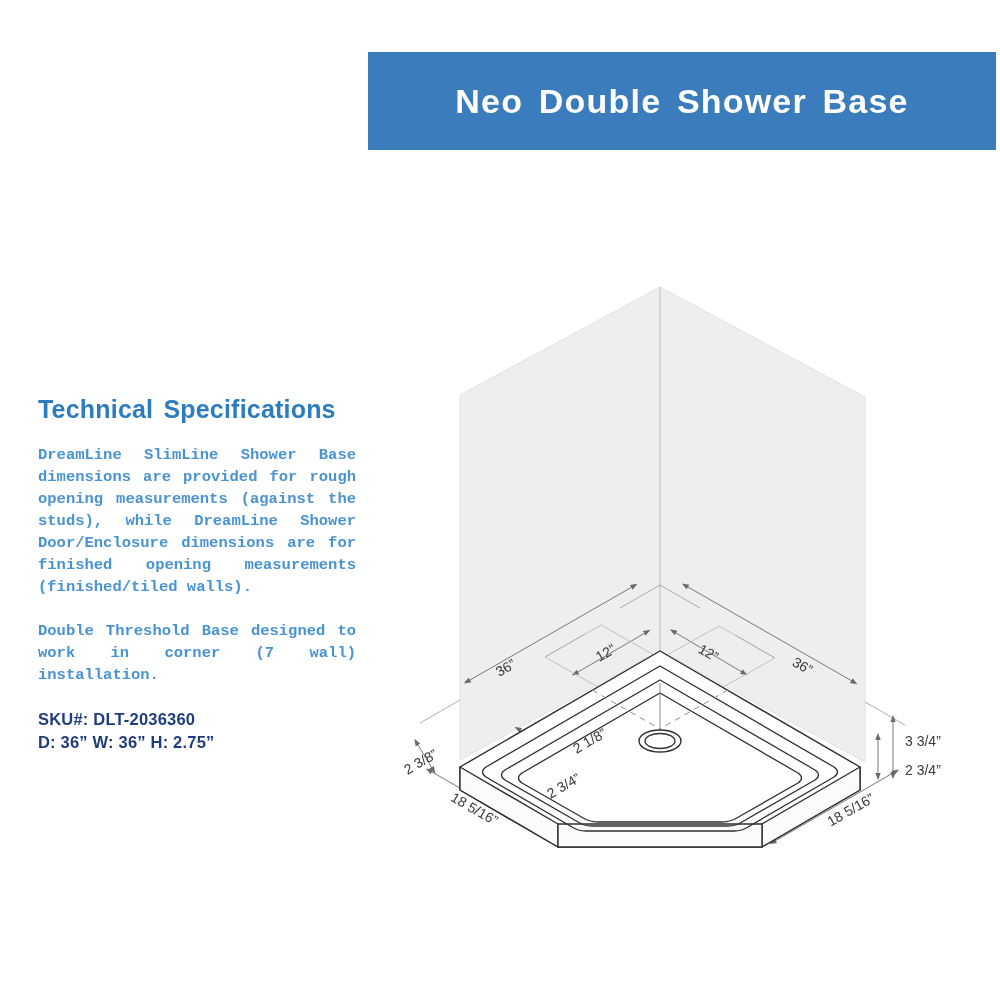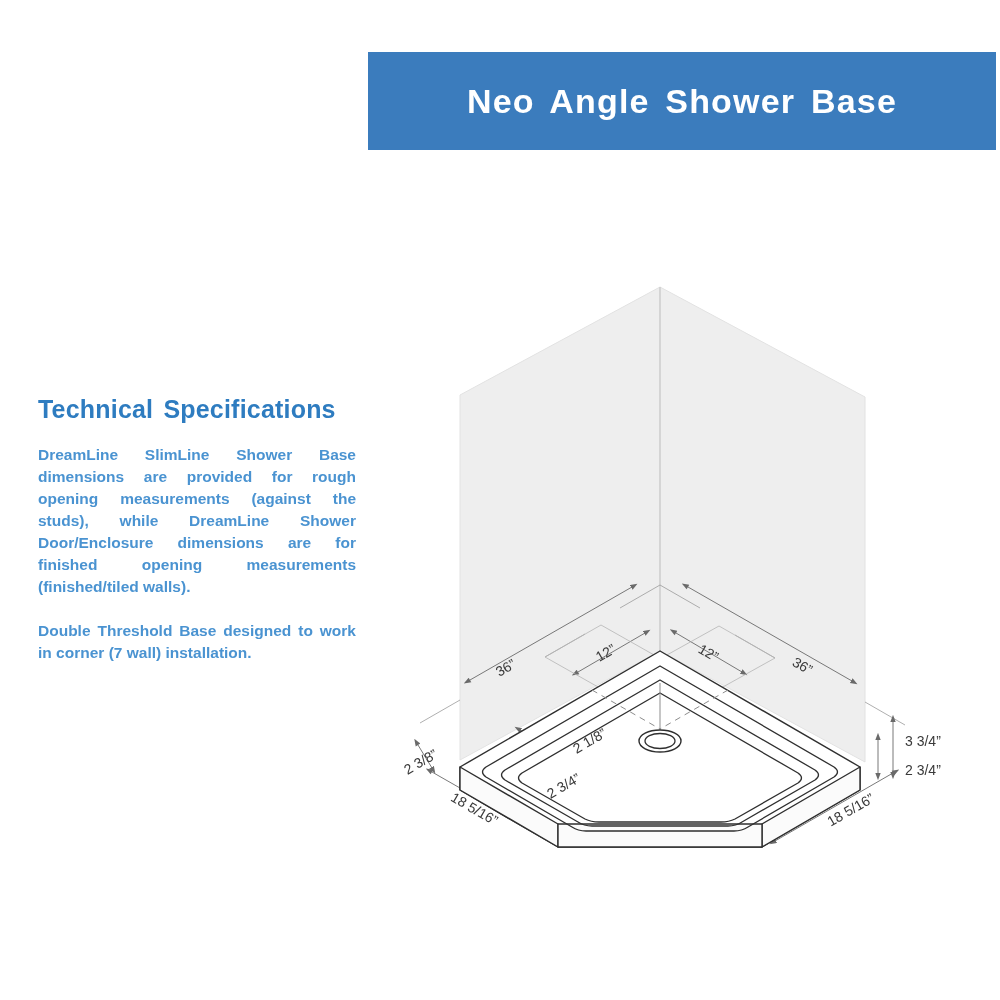--- a/index.html
+++ b/index.html
@@ -55,20 +55,21 @@
     margin: 0 0 20px 0;
     line-height: 1.1;
   }
   .spec-paragraph {
     color: #4a93d1;
     font-size: 15.5px;
     font-weight: bold;
     line-height: 1.42;
     text-align: justify;
     margin: 0 0 22px 0;
+    font-family: Liberation Mono, monospace;
   }
   #spec-sku-block {
     color: #1f3d7a;
     font-size: 16.5px;
     font-weight: bold;
     line-height: 1.45;
     margin: 0 0 22px 0;
     letter-spacing: 0.2px;
   }
   #spec-sku-block div { white-space: nowrap; }
@@ -86,27 +87,31 @@
   .dim-label {
     font-family: "Liberation Sans", sans-serif;
     font-size: 14px;
     fill: #3a3a3a;
   }
 </style>
 </head>
 <body>
 
 <div id="header-banner">
-  <div id="header-title">Neo Angle Shower Base</div>
+  <div id="header-title">Neo Double Shower Base</div>
 </div>
 
 <div id="spec-column">
   <h1 id="spec-heading">Technical Specifications</h1>
   <p class="spec-paragraph">DreamLine SlimLine Shower Base dimensions are provided for rough opening measurements (against the studs), while DreamLine Shower Door/Enclosure dimensions are for finished opening measurements (finished/tiled walls).</p>
   <p class="spec-paragraph">Double Threshold Base designed to work in corner (7 wall) installation.</p>
+  <div id="spec-sku-block">
+    <div>SKU#: DLT-2036360</div>
+    <div>D: 36” W: 36” H: 2.75”</div>
+  </div>
 </div>
 
 <div id="drawing-area">
 <svg id="drawing-svg" width="1000" height="1000" viewBox="0 0 1000 1000">
 
   <g>
     <polygon points="660,287 460,395 460,760 660,651" fill="#eeeeee" stroke="#e2e2e2" stroke-width="1"></polygon>
     <polygon points="660,287 865,397 865,762 660,651" fill="#eeeeee" stroke="#e2e2e2" stroke-width="1"></polygon>
     <line x1="660" y1="287" x2="660" y2="705" stroke="#c8c8c8" stroke-width="1.2"></line>
   </g>

